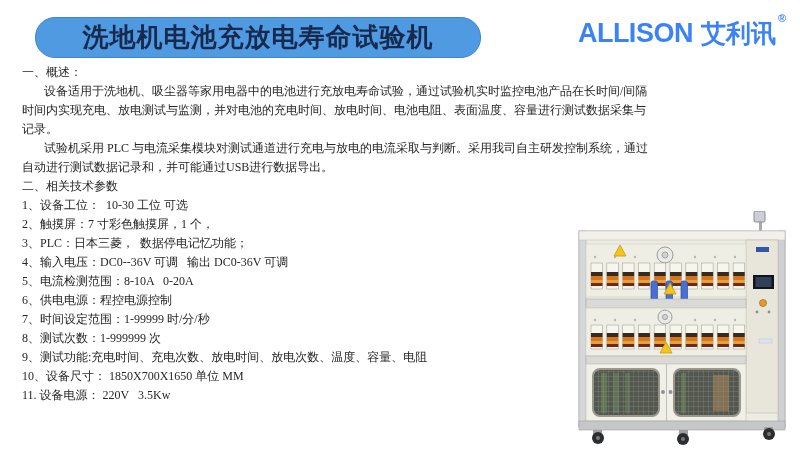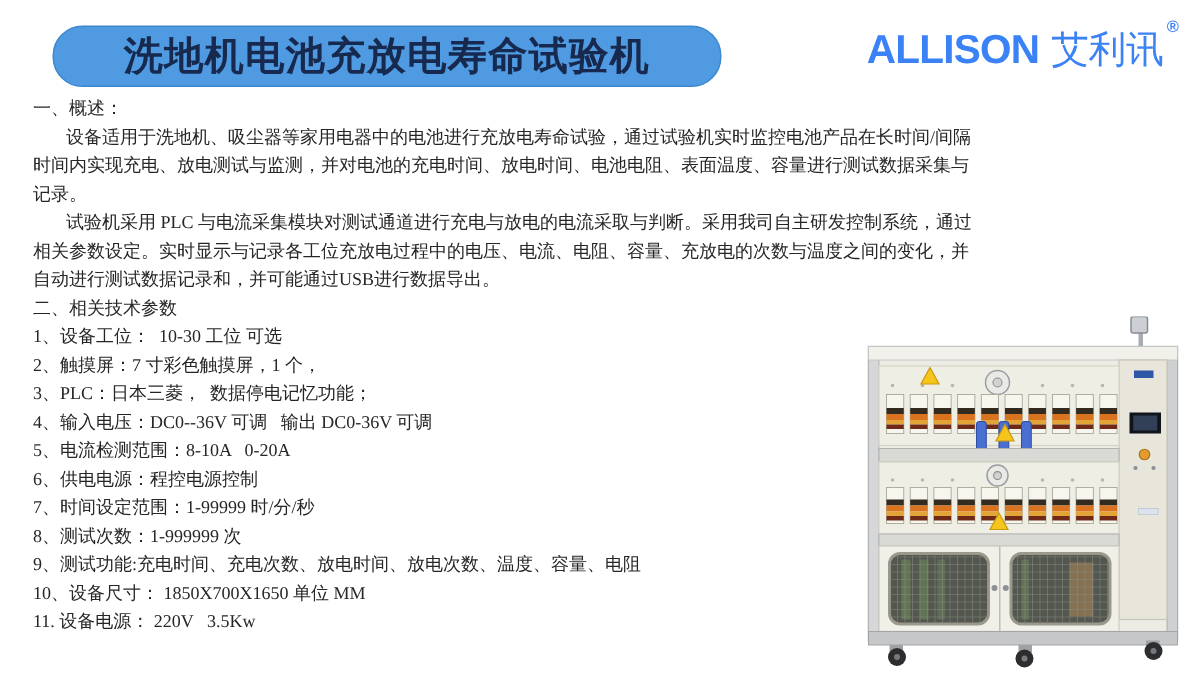--- a/index.html
+++ b/index.html
@@ -24,21 +24,21 @@
   .title-box span{
     font-size:26px;font-weight:bold;color:#17294e;letter-spacing:1px;
   }
   .logo{
     position:absolute;top:18px;right:14px;
     display:flex;align-items:flex-start;
     font-family:"Liberation Sans","DejaVu Sans",sans-serif;
     color:#3b82f6;
   }
   .logo .latin{font-size:27px;font-weight:800;letter-spacing:-0.5px;line-height:30px;}
-  .logo .cjk{font-size:25px;font-weight:normal;margin-left:8px;line-height:30px;}
+  .logo .cjk{font-size:25px;font-weight:bold;margin-left:8px;line-height:30px;}
   .logo .reg{font-size:11px;font-weight:bold;margin-left:2px;position:relative;top:-6px;}
   
   .body-text{
     position:absolute;left:22px;top:63px;right:6px;
   }
   .line{
     white-space:pre;
     font-size:12px;
     line-height:19px;
     height:19px;
@@ -66,21 +66,20 @@
   </div>
 
   <div class="body-text">
     <div class="line">一、概述：</div>
 
     <div class="line indent">设备适用于洗地机、吸尘器等家用电器中的电池进行充放电寿命试验，通过试验机实时监控电池产品在长时间/间隔</div>
     <div class="line">时间内实现充电、放电测试与监测，并对电池的充电时间、放电时间、电池电阻、表面温度、容量进行测试数据采集与</div>
     <div class="line">记录。</div>
 
     <div class="line indent">试验机采用 PLC 与电流采集模块对测试通道进行充电与放电的电流采取与判断。采用我司自主研发控制系统，通过</div>
-    <div class="line">相关参数设定。实时显示与记录各工位充放电过程中的电压、电流、电阻、容量、充放电的次数与温度之间的变化，并</div>
     <div class="line">自动进行测试数据记录和，并可能通过USB进行数据导出。</div>
 
     <div class="line">二、相关技术参数</div>
 
     <div class="line">1、设备工位：  10-30 工位 可选</div>
     <div class="line">2、触摸屏：7 寸彩色触摸屏，1 个，</div>
     <div class="line">3、PLC：日本三菱，  数据停电记忆功能；</div>
     <div class="line">4、输入电压：DC0--36V 可调   输出 DC0-36V 可调</div>
     <div class="line">5、电流检测范围：8-10A   0-20A</div>
     <div class="line">6、供电电源：程控电源控制</div>

